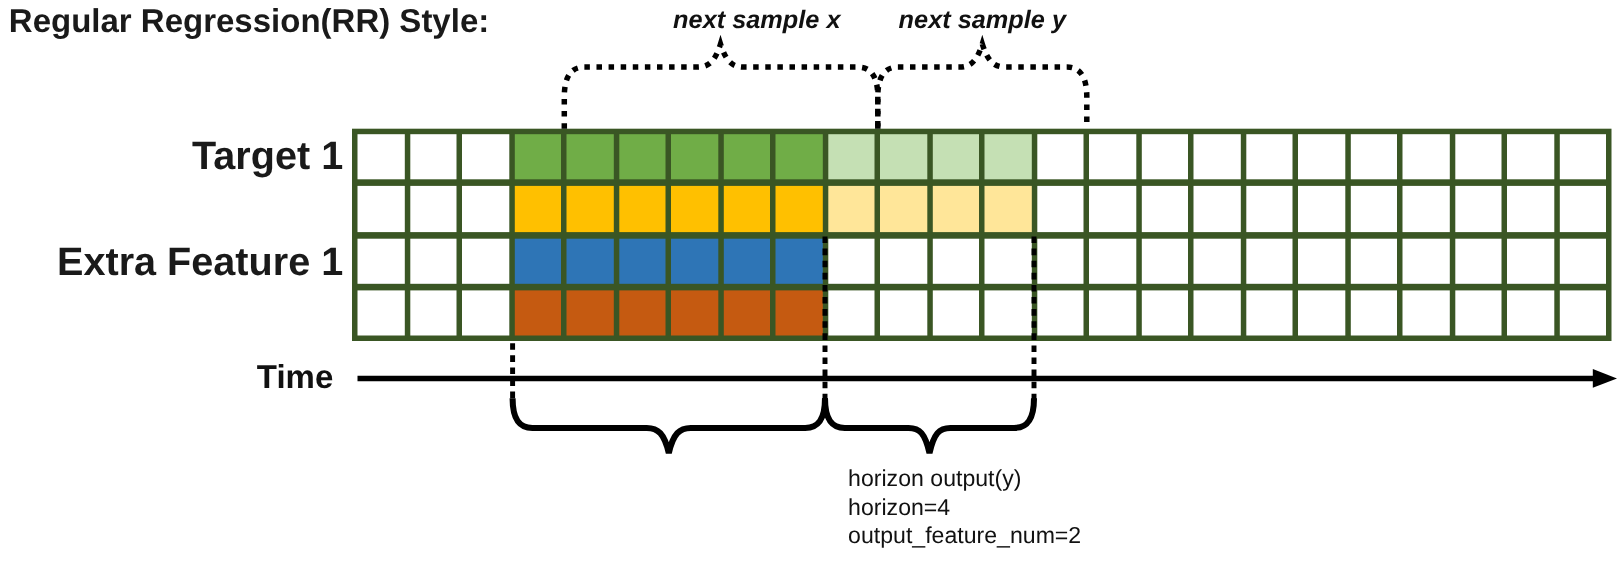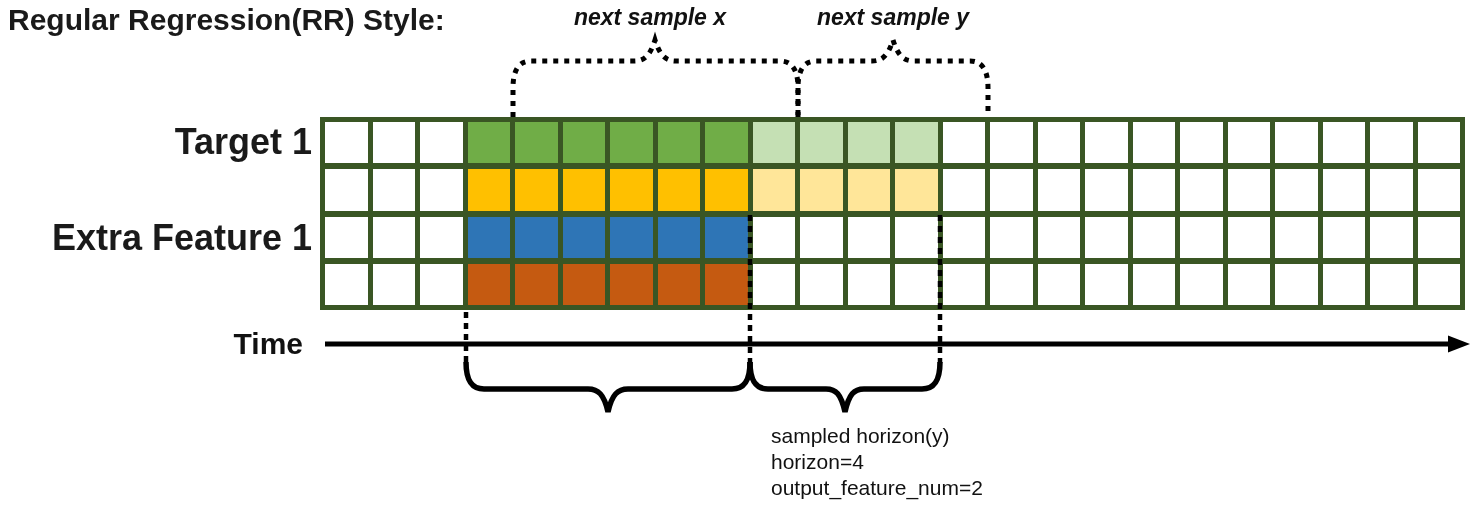--- a/index.html
+++ b/index.html
@@ -38,21 +38,21 @@
     grid-template-rows: repeat(4, 1fr);
     gap: 6px 5px;
     padding: 5px;
   }
   .cell { width: 100%; height: 100%; }
   .sample-label {
     top: 4px; transform: translateX(-50%);
     font-size: 23px; font-style: italic; font-weight: bold;
     color: #111; white-space: nowrap;
   }
-  #next-sample-x-label { left: 650px; }
+  #next-sample-x-label { left: 688px; }
   #next-sample-y-label { left: 893px; }
   .note-block {
     font-size: 21px; color: #111; line-height: 26px; white-space: nowrap;
   }
   #sampled-input-note  { left: 511px; top: 423px; }
   #sampled-output-note { left: 771px; top: 423px; }
   #overlay { left: 0; top: 0; width: 1476px; height: 516px; pointer-events: none; }
 </style>
 </head>
 <body>
@@ -183,18 +183,18 @@
     <line x1="750" y1="215" x2="750" y2="363" stroke="#000" stroke-width="4.5" stroke-dasharray="6 5"></line>
     <line x1="940" y1="215" x2="940" y2="363" stroke="#000" stroke-width="4.5" stroke-dasharray="6 5"></line>
 
     <path d="M 466 362 C 466 381, 472 389, 484 389 L 588 389 C 598 389, 604 394, 608 412 C 612 394, 618 389, 628 389 L 732 389 C 744 389, 750 381, 750 362" fill="none" stroke="#000" stroke-width="5.5"></path>
 
     <path d="M 750 362 C 750 381, 756 389, 768 389 L 826 389 C 836 389, 841 394, 845 412 C 849 394, 854 389, 864 389 L 922 389 C 934 389, 940 381, 940 362" fill="none" stroke="#000" stroke-width="5.5"></path>
   </svg>
 
 
   <div id="sampled-output-note" class="abs note-block">
-    <div>sampled horizon(y)</div>
+    <div>horizon output(y)</div>
     <div>horizon=4</div>
     <div>output_feature_num=2</div>
   </div>
 
 </div>
 
 </body></html>

